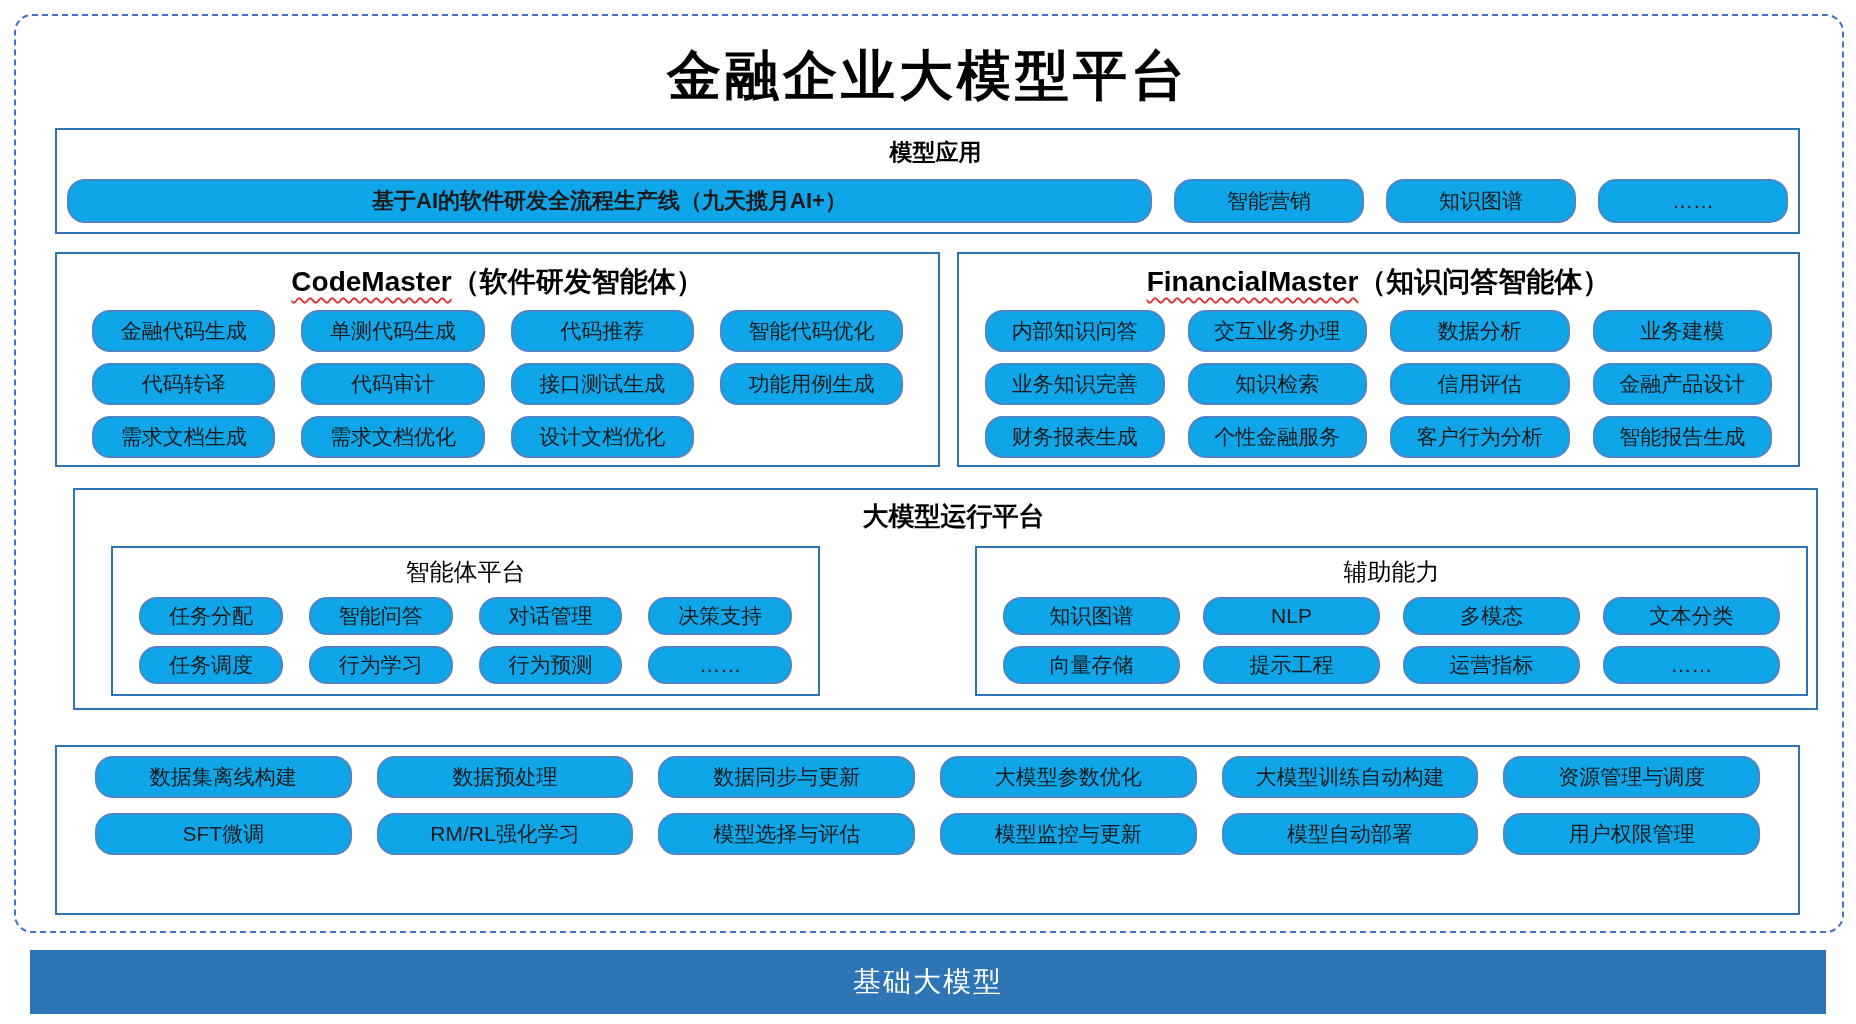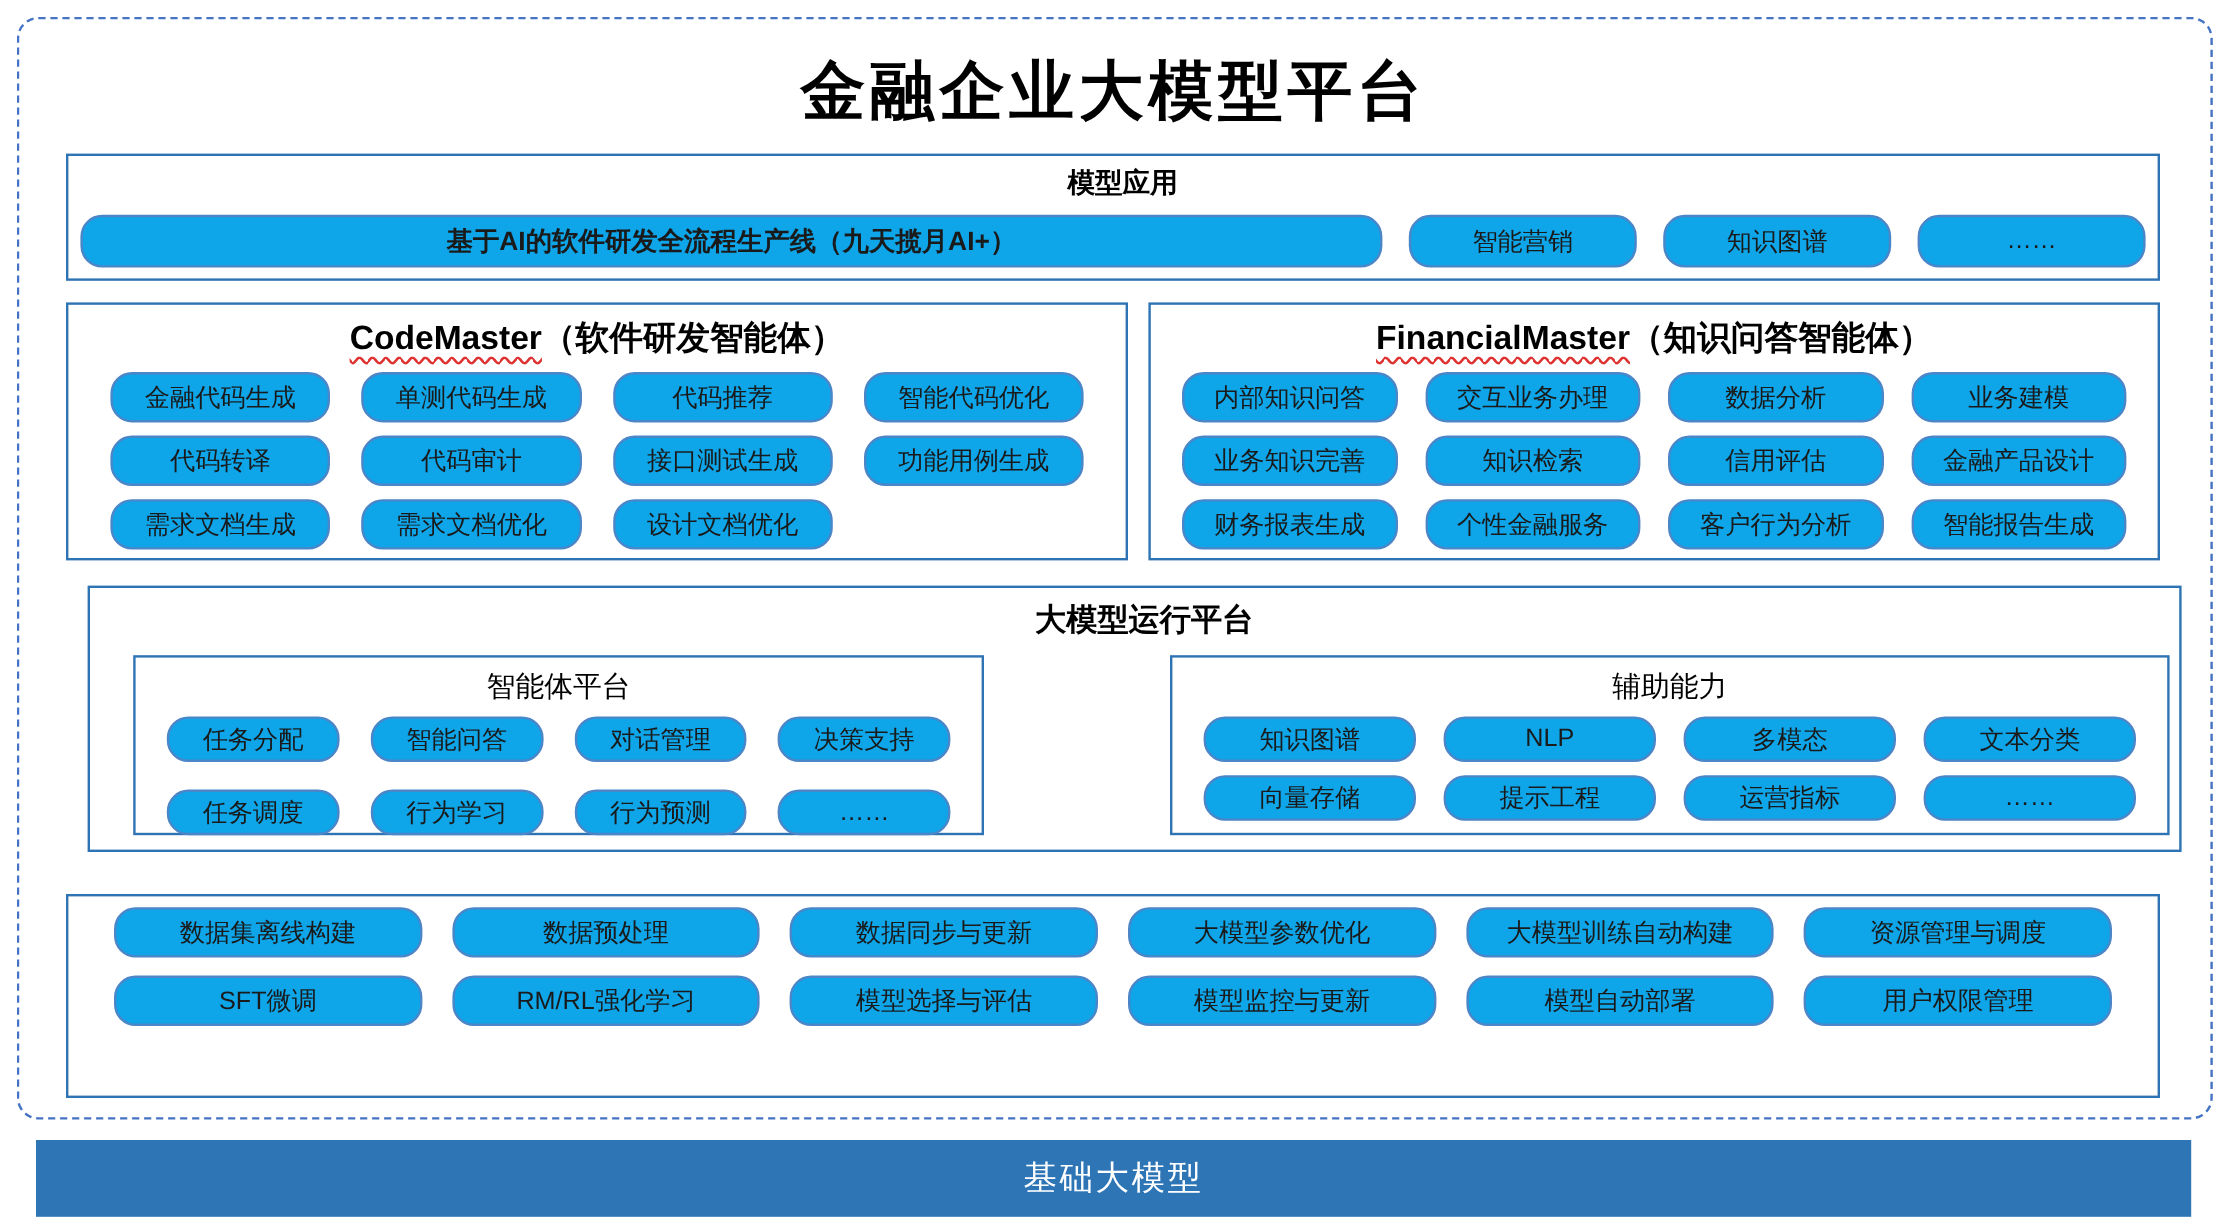--- a/index.html
+++ b/index.html
@@ -39,21 +39,21 @@
   .grid4{display:grid;grid-template-columns:repeat(4,1fr);gap:11px 26px;padding:0 35px;}
   .agent-right .grid4{gap:11px 23px;padding:0 26px;}
   .grid4 .btn{height:42px;}
   
   .sec3{left:73px;top:488px;width:1745px;height:222px;}
   .sec3 .sec-title{font-size:26px;margin-top:9px;}
   .inner-box{position:absolute;border:2px solid #2e74b5;box-sizing:border-box;background:#fff;}
   .inner-left{left:36px;top:56px;width:709px;height:150px;}
   .inner-right{left:900px;top:56px;width:833px;height:150px;}
   .inner-title{text-align:center;font-size:24px;font-weight:400;margin:8px 0 9px;color:#000;}
-  .inner-grid{display:grid;grid-template-columns:repeat(4,1fr);gap:23px 26px;padding:0 26px;}
+  .inner-grid{display:grid;grid-template-columns:repeat(4,1fr);gap:11px 26px;padding:0 26px;}
   .inner-right .inner-grid{gap:11px 23px;}
   .inner-grid .btn{height:38px;}
   
   .sec4{left:55px;top:745px;width:1745px;height:170px;}
   .sec4 .sec-title{font-size:26px;margin-top:9px;}
   .grid6{display:grid;grid-template-columns:repeat(6,1fr);gap:15px 25px;padding:0 38px;margin-top:9px;}
   .grid6 .btn{height:42px;text-align:center;}
   
   .foundation{
     position:absolute;left:30px;top:950px;width:1796px;height:64px;background:#2e75b6;

